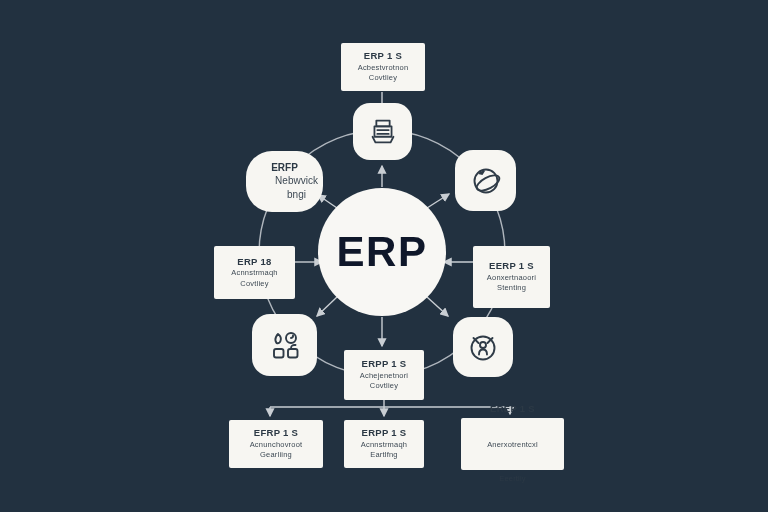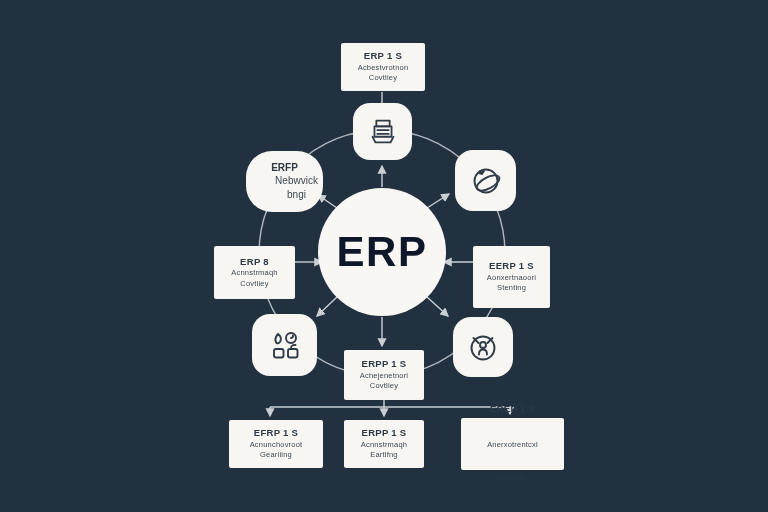--- a/index.html
+++ b/index.html
@@ -85,21 +85,21 @@
 
   <div class="node squircle" style="left:455px; top:150px; width:61px; height:61px; border-radius:18px;">
     <svg class="icon-svg" width="40" height="40" viewBox="0 0 40 40">
       <circle cx="20" cy="20" r="11.5"></circle>
       <ellipse cx="22" cy="22" rx="12.5" ry="5.5" transform="rotate(-28 22 22)"></ellipse>
       <path d="M12,13 q3,-4 7,-3 l-2.5,4 z" fill="#2f3b47" stroke="none"></path>
     </svg>
   </div>
 
   <div class="node rect-box" style="left:214px; top:246px; width:81px; height:53px;">
-    <div class="t">ERP 8</div>
+    <div class="t">ERP 18</div>
     <div class="l">Acnnstrmaqh</div>
     <div class="l">Covtliey</div>
   </div>
 
   <div class="node rect-box" style="left:473px; top:246px; width:77px; height:62px;">
     <div class="t">EERP 1 S</div>
     <div class="l">Aonxertnaoori</div>
     <div class="l">Stenting</div>
   </div>
 

